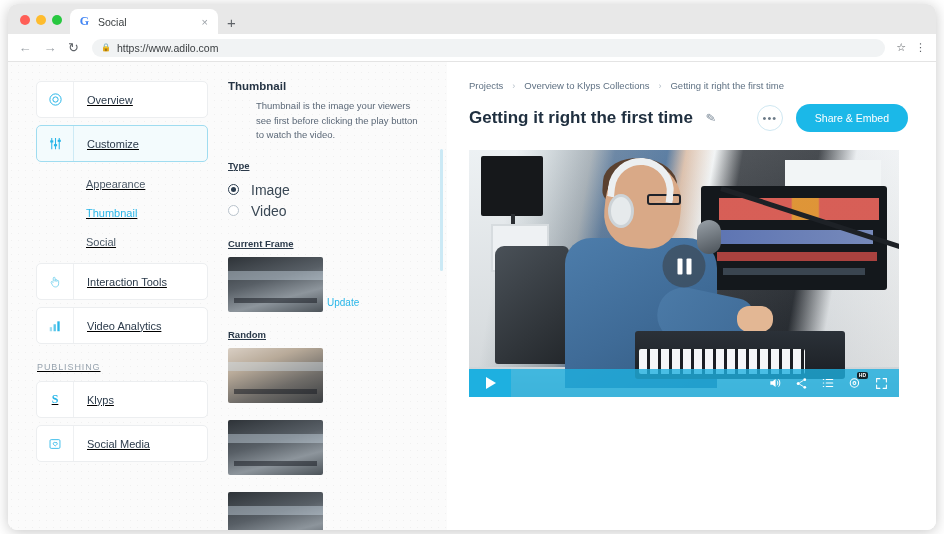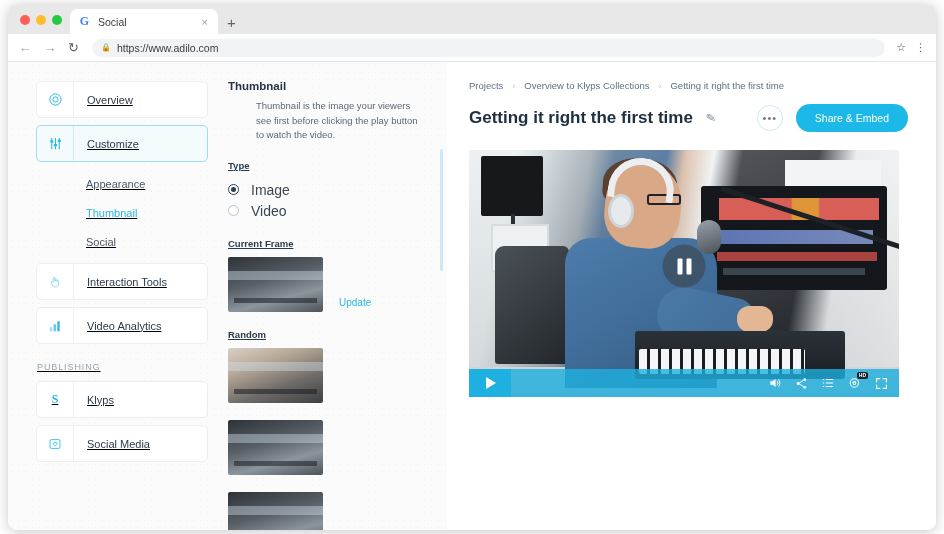--- a/index.html
+++ b/index.html
@@ -170,21 +170,21 @@
     border: 1px solid #b9c3cc; background: #fff;
     flex: none; position: relative;
   }
   .radio.on { border: 1px solid #2c3e50; }
   .radio.on::after {
     content:""; position:absolute; left:2px; top:2px;
     width: 5px; height: 5px; border-radius:50%; background:#2c3e50;
   }
   .radio-label { font-size: 14px; color: #3a4855; }
 
-  .frame-row { display: flex; align-items: flex-end; gap: 16px; margin-top: 6px; }
+  .frame-row { display: flex; align-items: flex-end; gap: 4px; margin-top: 6px; }
   .thumb {
     width: 95px; height: 55px;
     border-radius: 2px;
     background: #3d444a;
     position: relative;
     overflow: hidden;
   }
   .thumb.office-a { background: linear-gradient(165deg,#2e3338 0%,#585f66 42%,#8d959c 70%,#4c5359 100%); }
   .thumb.office-b { background: linear-gradient(160deg,#d9cfc4 0%,#b8aa99 30%,#6f6c68 65%,#3c3f42 100%); }
   .thumb::before {

